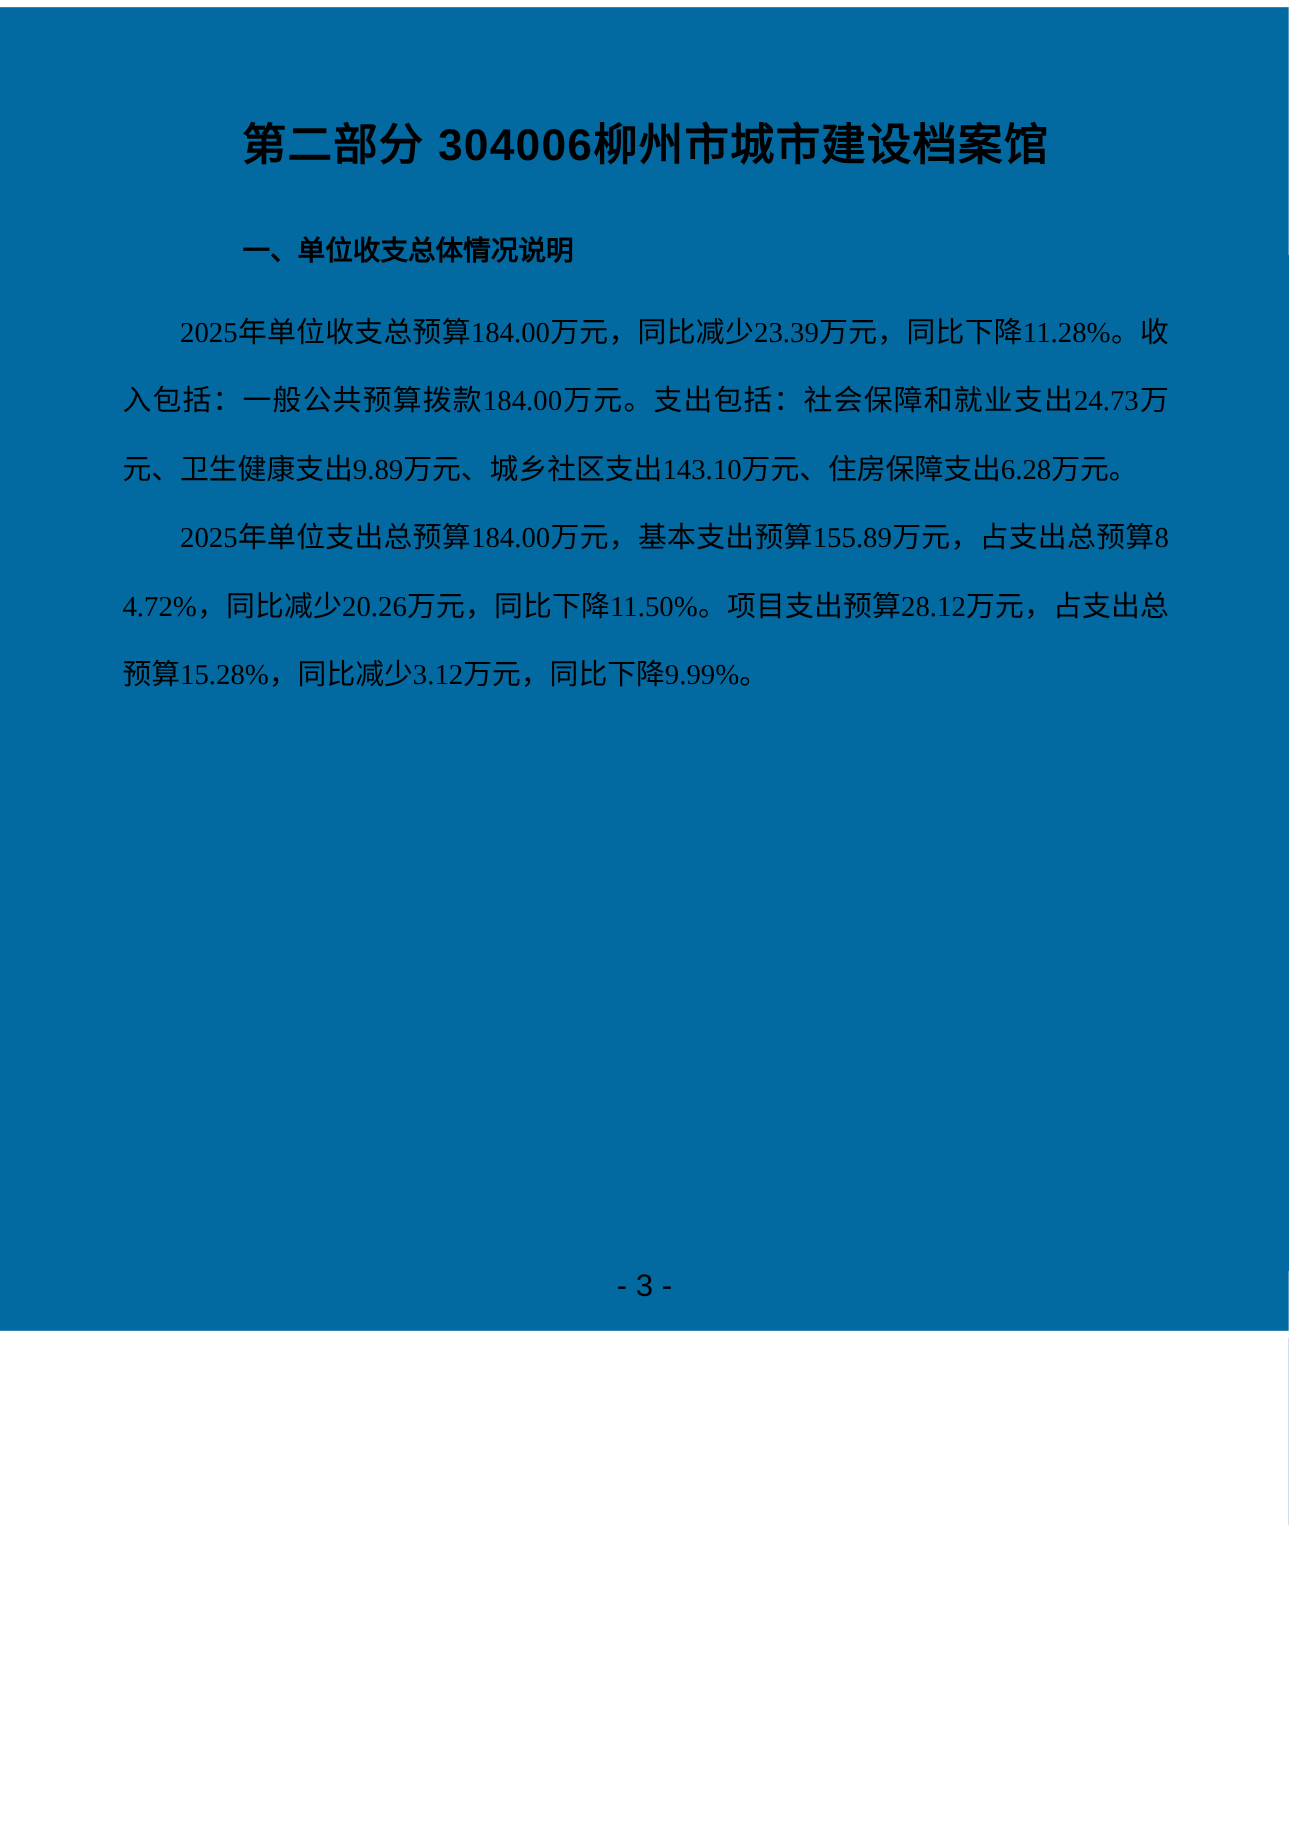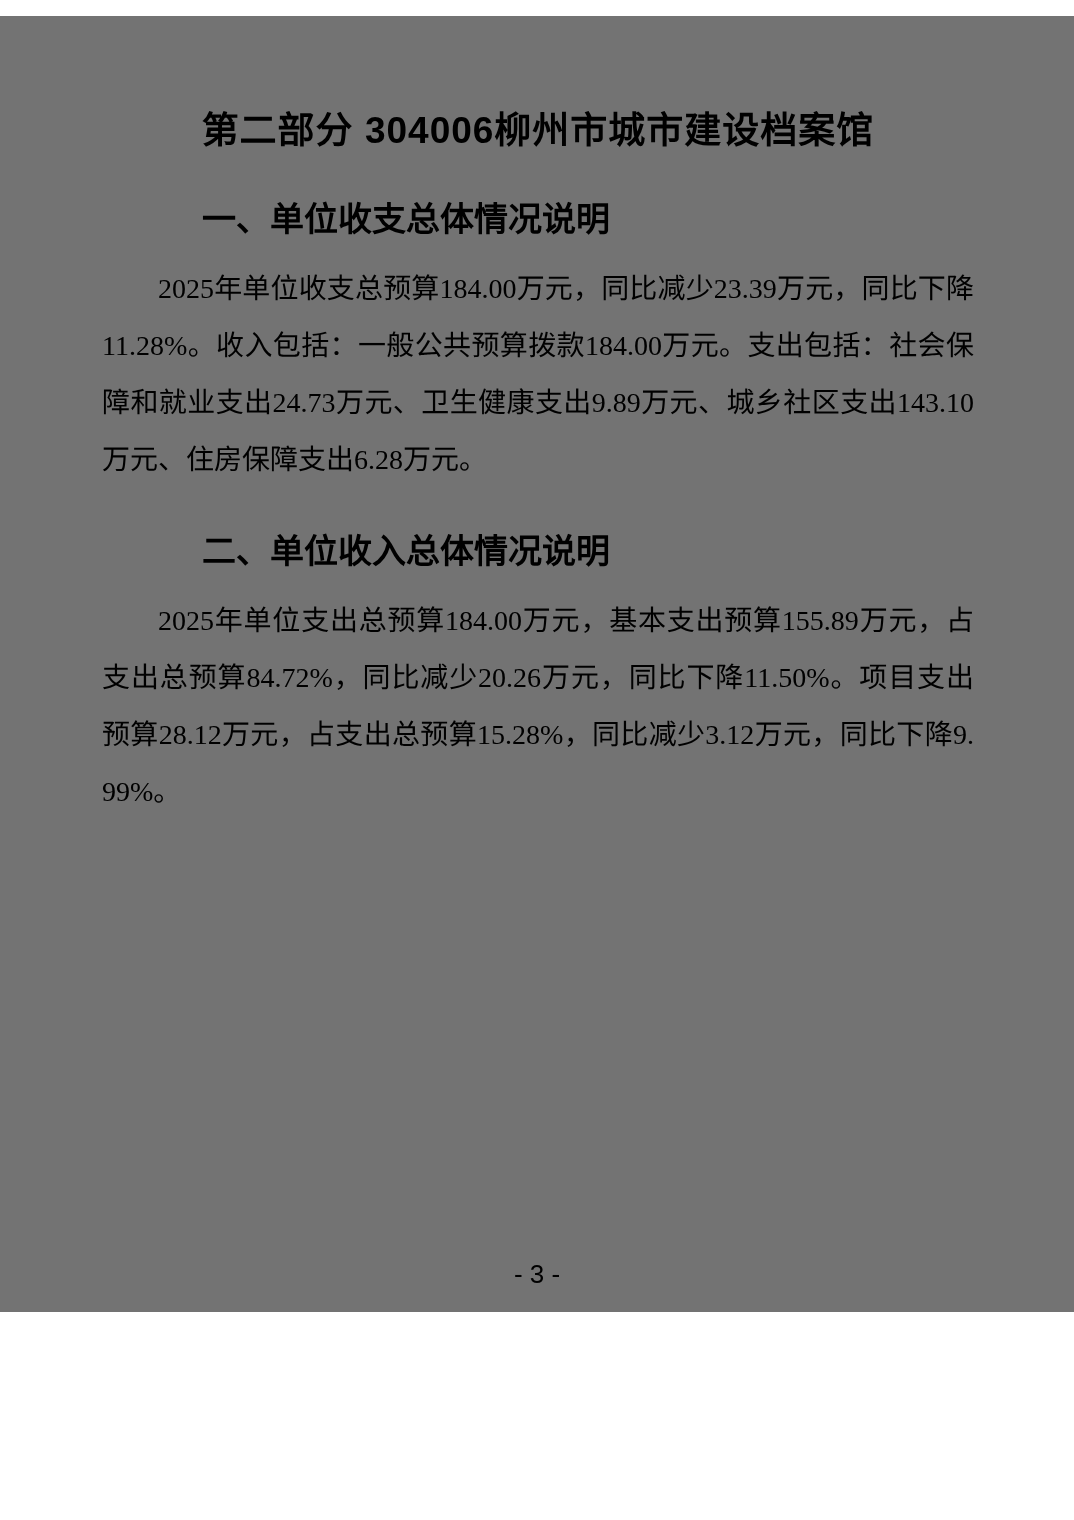--- a/index.html
+++ b/index.html
@@ -3,23 +3,23 @@
 <meta charset="utf-8">
 <style>
   html, body {
     margin: 0;
     padding: 0;
     background: #ffffff;
   }
   .page {
     position: relative;
     width: 1074px;
-    height: 1296px;
-    margin: 16px auto;
-    background: #737373;
+    height: 1103px;
+    margin: 6px auto;
+    background: #0369a1;
     color: #000000;
     overflow: hidden;
     box-sizing: border-box;
   }
   .content {
     position: absolute;
     left: 102px;
     right: 100px;
     top: 0;
   }
@@ -30,29 +30,29 @@
     font-weight: bold;
     font-size: 37px;
     line-height: 50px;
     letter-spacing: 1px;
     color: #000000;
   }
   .section-heading {
     margin: 44px 0 22px 0;
     font-family: "Liberation Sans", "DejaVu Sans", sans-serif;
     font-weight: bold;
-    font-size: 34px;
+    font-size: 23px;
     line-height: 38px;
     text-indent: 100px;
     color: #000000;
   }
   .para {
     margin: 0;
     font-family: "Liberation Serif", "DejaVu Serif", serif;
-    font-size: 28px;
+    font-size: 24px;
     line-height: 57px;
     text-align: justify;
     text-indent: 2em;
     color: #000000;
     word-break: break-all;
   }
   .page-number {
     position: absolute;
     left: 0;
     right: 0;
@@ -69,20 +69,19 @@
 <div class="page">
   <div class="content">
 
     <h1 class="doc-title">
       <span>第二部分 304006柳州市城市建设档案馆</span><br>
     </h1>
 
     <h2 class="section-heading">一、单位收支总体情况说明</h2>
     <p class="para">2025年单位收支总预算184.00万元，同比减少23.39万元，同比下降11.28%。收入包括：一般公共预算拨款184.00万元。支出包括：社会保障和就业支出24.73万元、卫生健康支出9.89万元、城乡社区支出143.10万元、住房保障支出6.28万元。</p>
 
-    <h2 class="section-heading">二、单位收入总体情况说明</h2>
 
     <p class="para">2025年单位支出总预算184.00万元，基本支出预算155.89万元，占支出总预算84.72%，同比减少20.26万元，同比下降11.50%。项目支出预算28.12万元，占支出总预算15.28%，同比减少3.12万元，同比下降9.99%。</p>
 
   </div>
 
   <div class="page-number">- 3 -</div>
 </div>
 
 </body></html>

